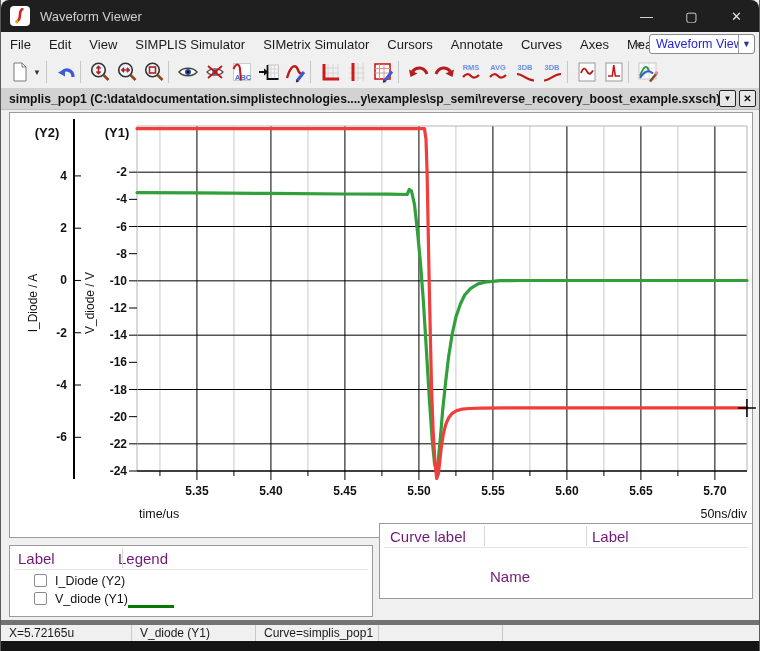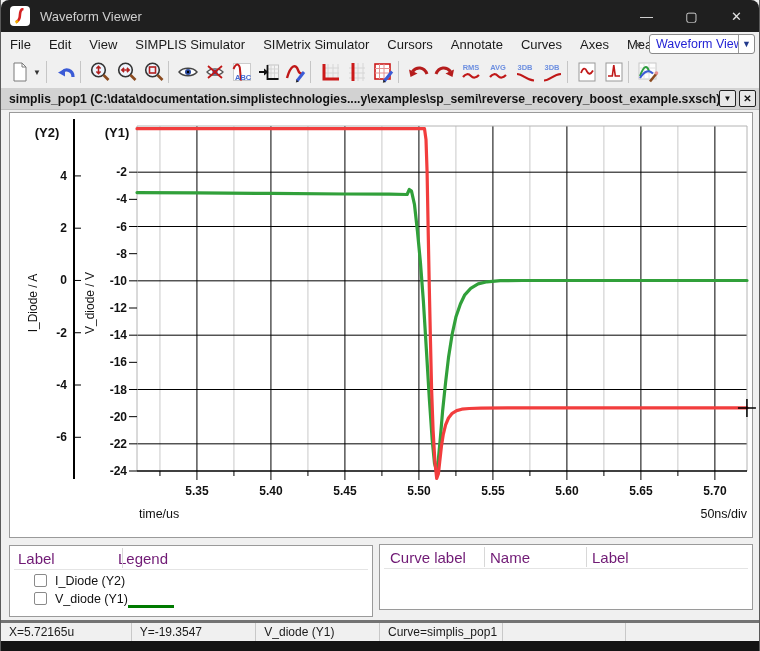--- a/index.html
+++ b/index.html
@@ -43,31 +43,31 @@
   .tabbtn{width:17px;height:17px;border:1.5px solid #222;background:#e8e8e8;display:flex;
     align-items:center;justify-content:center;font-size:10px;font-weight:bold;color:#111;
     margin-right:3px;border-radius:2px;}
   
   .chartpanel{position:absolute;left:8px;top:112px;width:744px;height:426px;background:#fff;
     border:1px solid #9a9a9a;}
   .chartpanel svg{overflow:visible;font-family:"Liberation Sans",sans-serif;}
   
   .panel{position:absolute;background:#fff;border:1px solid #9a9a9a;font-size:12.5px;color:#111;}
   .legendpanel{left:8px;top:545px;width:364px;height:72px;}
-  .valuespanel{left:378px;top:544px;width:374px;height:66px;text-decoration:underline;}
+  .valuespanel{left:378px;top:523px;width:374px;height:76px;text-decoration:underline;}
   .pheader{position:absolute;top:4px;font-size:15px;color:#701a75;}
   .pdivider{position:absolute;top:2px;width:1px;height:20px;background:#d8d8d8;}
   .phline{position:absolute;left:4px;right:4px;top:23px;height:1px;background:#e4e4e4;}
   .lrow{position:absolute;left:0;width:100%;height:17px;display:flex;align-items:center;}
   .cbx{width:13px;height:13px;border:1px solid #8a8a8a;background:#fff;margin-left:24px;border-radius:2px;}
   .lrow .lbl{margin-left:8px;font-size:12.5px;}
   .lline{position:absolute;left:118px;width:46px;height:3px;}
   
   .statusbar{position:absolute;left:0;top:620px;width:100%;height:21px;background:#f0f0f0;
-    border-top:3px solid #737373;display:flex;font-size:12px;color:#1a1a1a;}
+    border-top:5px solid #737373;display:flex;font-size:12px;color:#1a1a1a;}
   .scell{height:100%;display:flex;align-items:center;padding-left:8px;border-right:1px solid #c8c8c8;
     white-space:nowrap;overflow:hidden;}
   .bottomedge{position:absolute;left:0;top:641px;width:100%;height:10px;background:#141414;}
 </style>
 </head>
 <body>
 
 <div class="window">
 
   <div class="titlebar">
@@ -381,30 +381,29 @@
     </div>
     <div class="lrow" style="top:44px;">
       <div class="cbx"></div>
       <span class="lbl">V_diode (Y1)</span>
       <div class="lline" style="top: 51px; background: rgb(224, 0, 0);"></div>
     </div>
   </div>
 
   <div class="panel valuespanel">
     <span class="pheader" style="left:10px;">Curve label</span>
-    <span class="pheader" style="left:110px;">Name</span>
+    <span class="pheader" style="left:110px;margin-top:40px;">Name</span>
     <span class="pheader" style="left:212px;">Label</span>
     <div class="pdivider" style="left:104px;"></div>
     <div class="pdivider" style="left:206px;"></div>
     <div class="phline"></div>
   </div>
 
   <div class="statusbar">
     <div class="scell" style="width:131px;">X=5.72165u</div>
-    <div class="scell" style="width:125px;">Y=-19.3547</div>
     <div class="scell" style="width:124px;">V_diode (Y1)</div>
     <div class="scell" style="width:123px;">Curve=simplis_pop1</div>
     <div class="scell" style="width:124px;"></div>
     <div class="scell" style="width:133px;border-right:none;"></div>
   </div>
 
   <div class="bottomedge"></div>
 </div>
 
 </body></html>

